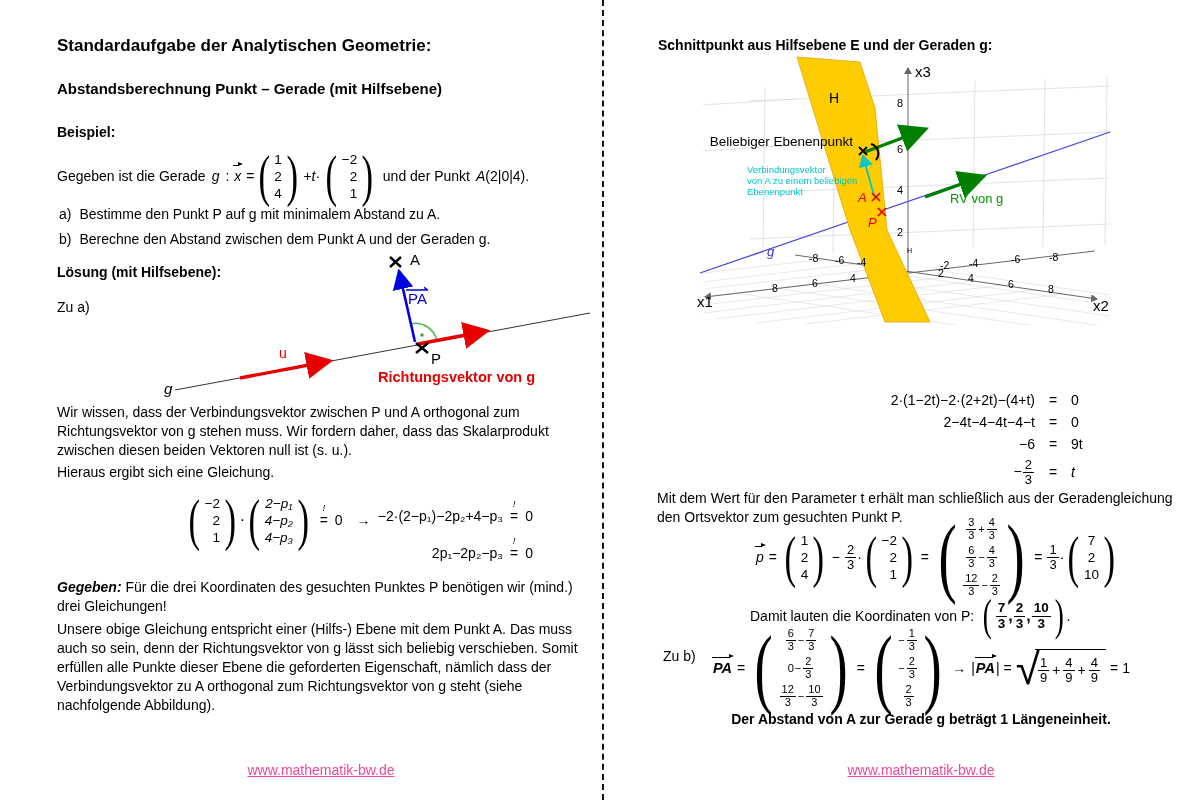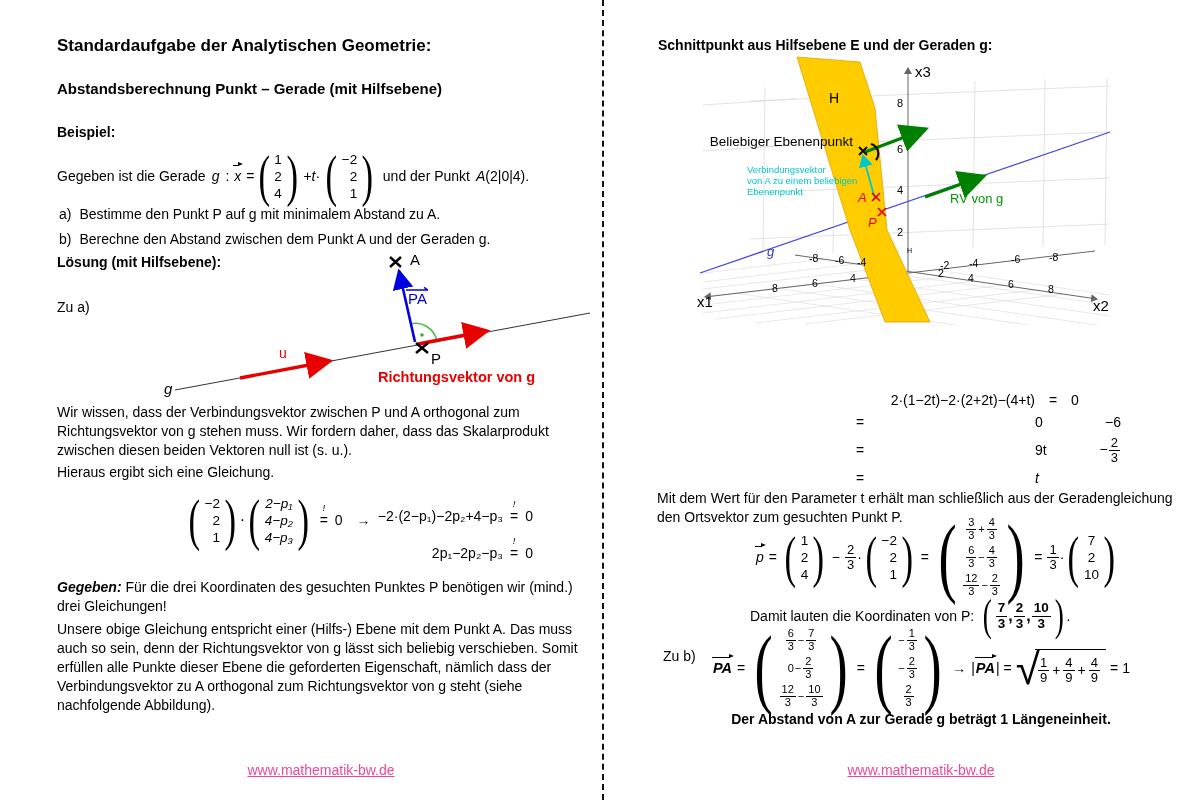--- a/index.html
+++ b/index.html
@@ -100,21 +100,21 @@
 
     <div class="abs t14 mrow" style="left:2px;top:206px;gap:8px;">
       <span>a)</span>
       <span>Bestimme den Punkt P auf g mit minimalem Abstand zu A.</span>
     </div>
     <div class="abs t14 mrow" style="left:2px;top:231px;gap:8px;">
       <span>b)</span>
       <span>Berechne den Abstand zwischen dem Punkt A und der Geraden g.</span>
     </div>
 
-    <div class="abs b t14" style="left:0;top:254px;">Lösung (mit Hilfsebene):</div>
+    <div class="abs b t14" style="left:0;top:264px;">Lösung (mit Hilfsebene):</div>
     <div class="abs t14" style="left:0;top:291px;margin-top:8px;">Zu a)</div>
 
     <svg class="abs" style="left:93px;top:248px;" width="450" height="160" viewBox="0 0 450 160">
       <defs>
         <marker id="aR" markerWidth="9" markerHeight="8" refX="7" refY="4" orient="auto">
           <path d="M0,0 L8,4 L0,8 Z" fill="#e80000"></path>
           </marker>
         <marker id="aB" markerWidth="9" markerHeight="8" refX="7" refY="4" orient="auto">
           <path d="M0,0 L8,4 L0,8 Z" fill="#0000e0"></path>
           </marker>
@@ -286,20 +286,21 @@
       <text x="163" y="147" font-size="13" fill="#e80000" font-style="italic">A</text>
       <text x="173" y="172" font-size="13" fill="#e80000" font-style="italic">P</text>
       <text x="255" y="148" font-size="13" fill="#009900">RV von g</text>
     </svg>
 
 
     <div class="abs solvegrid" style="left:30px;top:392px;">
       <span class="lhs">2·(1−2t)−2·(2+2t)−(4+t)</span>
       <span class="rel">=</span>
       <span class="rhs">0</span>
+      <span class="lhs">2−4t−4−4t−4−t</span>
       <span class="rel">=</span>
       <span class="rhs">0</span>
       <span class="lhs">−6</span>
       <span class="rel">=</span>
       <span class="rhs">9t</span>
       <span class="lhs"><span>−</span><span class="fr fr13">
             <span class="n">2</span>
             <span class="d">3</span>
           </span></span>
       <span class="rel">=</span>

